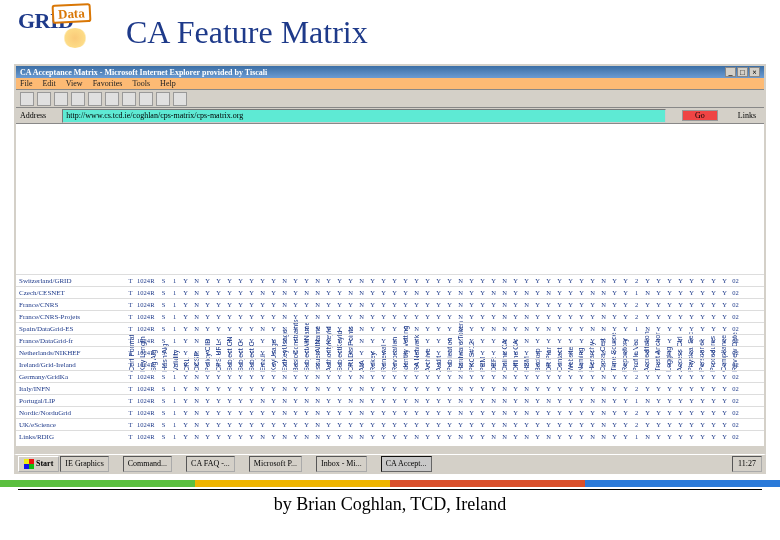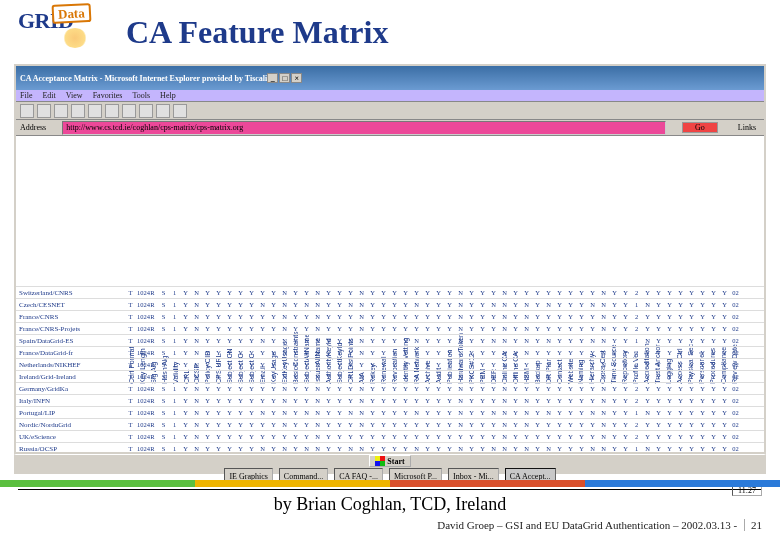--- a/index.html
+++ b/index.html
@@ -4,40 +4,40 @@
 <style>
   * { box-sizing: border-box; margin: 0; padding: 0; }
   body { width: 780px; height: 540px; background: #fff; font-family: "Comic Sans MS", "Trebuchet MS", sans-serif; overflow: hidden; position: relative; }
   .slide { width: 100%; height: 100%; position: relative; }
   .header { display: flex; align-items: center; padding: 10px 18px 6px; }
   .logo { width: 98px; height: 44px; position: relative; margin-right: 10px; }
   .logo-grid { font: 900 22px/1 Georgia, serif; letter-spacing: -0.5px; }
   .logo-grid .g-blue { color: #1e3a8a; }
   .logo-data { position: absolute; top: -6px; left: 34px; color: #d97706; font: 700 13px/1 Georgia; background: #fff; border: 2px solid #d97706; padding: 1px 4px; border-radius: 3px; transform: rotate(-3deg); }
   .logo-globe { position: absolute; left: 44px; top: 18px; width: 26px; height: 20px; background: radial-gradient(circle, #f59e0b 0%, #fbbf24 60%, transparent 70%); border-radius: 50%; opacity: 0.55; }
-  .title { font-size: 32px; font-weight: 700; color: #1e3a8a; font-family: "Comic Sans MS", cursive; }
+  .title { font-size: 32px; font-weight: 400; color: #1e3a8a; font-family: "Comic Sans MS", cursive; }
   .browser { margin: 4px 14px 0; border: 2px solid #d4d0c8; background: #d4d0c8; height: 390px; overflow: hidden; }
-  .bw-titlebar { background: linear-gradient(#3b6ea5, #6b9bd2); color: #fff; padding: 7px 4px; font: 700 8px Tahoma; display: flex; justify-content: flex-start; align-items: center; }
+  .bw-titlebar { background: linear-gradient(#3b6ea5, #6b9bd2); color: #fff; padding: 1px 4px; font: 700 8px Tahoma; display: flex; justify-content: space-between; align-items: center; }
   .winbtns { display: flex; gap: 1px; }
   .winbtn { width: 11px; height: 10px; background: #d4d0c8; color: #000; font: 700 8px/10px Tahoma; text-align: center; border: 1px solid #888; }
-  .bw-menubar { background: #c4b5fd; padding: 1px 4px; font: 8px Tahoma; display: flex; gap: 10px; color: #222; border-bottom: 1px solid #888; }
+  .bw-menubar { background: #fdba74; padding: 1px 4px; font: 8px Tahoma; display: flex; gap: 10px; color: #222; border-bottom: 1px solid #888; }
   .bw-toolbar { background: #d4d0c8; padding: 2px 4px; display: flex; align-items: center; gap: 3px; border-bottom: 1px solid #888; height: 18px; }
   .tbtn { width: 14px; height: 14px; background: #e0e0e0; border: 1px solid #999; }
   .bw-address { background: #d4d0c8; padding: 2px 4px; display: flex; align-items: center; gap: 16px; font: 8px Tahoma; border-bottom: 1px solid #888; height: 16px; }
-  .addr-input { flex: 1; background: #ec4899; border: 1px inset #ccc; padding: 1px 3px; height: 14px; font: 8px Tahoma; overflow: hidden; }
+  .addr-input { flex: 1; background: #5eead4; border: 1px inset #ccc; padding: 1px 3px; height: 14px; font: 8px Tahoma; overflow: hidden; }
   .go { background: #ef4444; border: 1px solid #999; padding: 0 12px; font: 8px Tahoma; }
   .links { font: 8px Tahoma; padding: 0 4px; }
   .content { background: #fff; height: 322px; overflow: hidden; position: relative; }
   .matrix-svg { width: 100%; height: 250px; display: block; }
   .matrix-rows { position: absolute; bottom: 4px; left: 0; right: 0; }
   .mrow { display: flex; align-items: center; height: 12px; font: 7px Tahoma; border-top: 1px solid #ddd; }
   .mrow-label { width: 110px; padding-left: 3px; color: #1e3a8a; overflow: hidden; white-space: nowrap; }
   .mrow-cells { flex: 1; display: flex; gap: 2px; }
   .mcell { width: 9px; text-align: center; color: #1e3a8a; font: 6.5px Tahoma; }
-  .taskbar { margin: 0 14px; height: 20px; background: #d4d0c8; border: 2px solid #d4d0c8; border-top: 1px solid #fff; display: flex; align-items: center; gap: 1px; padding: 0 2px; flex-direction: column; }
+  .taskbar { margin: 0 14px; height: 20px; background: #d4d0c8; border: 2px solid #d4d0c8; border-top: 1px solid #fff; display: flex; align-items: center; gap: 1px; padding: 0 2px; }
   .startbtn { background: #d4d0c8; border: 1px outset #fff; padding: 0 5px; font: 700 8px Tahoma; display: flex; align-items: center; gap: 2px; height: 16px; }
   .startflag { width: 10px; height: 10px; background: conic-gradient(#e11 0 25%, #1b1 0 50%, #11e 0 75%, #ee1 0); }
   .taskbtn { background: #d4d0c8; border: 1px inset #aaa; padding: 0 4px; font: 8px Tahoma; height: 16px; max-width: 78px; overflow: hidden; white-space: nowrap; display: flex; align-items: center; }
   .taskbtn.active { border: 1px inset #666; background: #c8c8c8; }
   .clock { margin-left: auto; border: 1px inset #aaa; padding: 0 5px; font: 8px Tahoma; height: 16px; display: flex; align-items: center; }
   .divider-bar { margin-top: 6px; height: 7px; display: flex; }
   .db-seg { flex: 1; }
   .byline { text-align: center; font: 18px "Comic Sans MS", cursive; color: #000; padding: 4px 18px 2px; border-top: 1px solid #000; margin: 2px 18px 0; }
   .footer { text-align: right; font: 11px Georgia, serif; color: #222; padding: 2px 18px; }
   .footer .pnum { border-left: 1px solid #aaa; padding-left: 6px; margin-left: 4px; }
@@ -146,21 +146,21 @@
             <text x="668" y="248" transform="rotate(-90 668 248)" font-size="7" fill="#1e3a8a">Access Ctrl</text>
             <text x="679" y="248" transform="rotate(-90 679 248)" font-size="7" fill="#1e3a8a">Physical Sec</text>
             <text x="690" y="248" transform="rotate(-90 690 248)" font-size="7" fill="#1e3a8a">Personnel</text>
             <text x="701" y="248" transform="rotate(-90 701 248)" font-size="7" fill="#1e3a8a">Procedures</text>
             <text x="712" y="248" transform="rotate(-90 712 248)" font-size="7" fill="#1e3a8a">Compliance</text>
             <text x="723" y="248" transform="rotate(-90 723 248)" font-size="7" fill="#1e3a8a">Review Date</text>
           </g>
         </svg>
       <div class="matrix-rows" id="rows">
           <div class="mrow">
-            <div class="mrow-label">Switzerland/CNRS</div>
+            <div class="mrow-label">Switzerland/GRID</div>
             <div class="mrow-cells">
               <span class="mcell">T</span>
               <span class="mcell">1024</span>
               <span class="mcell">R</span>
               <span class="mcell">S</span>
               <span class="mcell">1</span>
               <span class="mcell">Y</span>
               <span class="mcell">N</span>
               <span class="mcell">Y</span>
               <span class="mcell">Y</span>
@@ -939,21 +939,21 @@
               <span class="mcell">Y</span>
               <span class="mcell">Y</span>
               <span class="mcell">Y</span>
               <span class="mcell">Y</span>
               <span class="mcell">Y</span>
               <span class="mcell">Y</span>
               <span class="mcell">02</span>
             </div>
           </div>
           <div class="mrow">
-            <div class="mrow-label">Russia/OCSP</div>
+            <div class="mrow-label">Links/RDIG</div>
             <div class="mrow-cells">
               <span class="mcell">T</span>
               <span class="mcell">1024</span>
               <span class="mcell">R</span>
               <span class="mcell">S</span>
               <span class="mcell">1</span>
               <span class="mcell">Y</span>
               <span class="mcell">N</span>
               <span class="mcell">Y</span>
               <span class="mcell">Y</span>
@@ -1008,35 +1008,32 @@
           </div>
         </div>
     </div>
   </div>
 
   <div class="taskbar">
     <div class="startbtn">
       <span class="startflag"></span>
       <span>Start</span>
     </div>
-    <div id="taskbtns" style="display:flex;gap:6px">
+    <div id="taskbtns" style="display:flex;gap:14px">
         <div class="taskbtn">IE Graphics</div>
         <div class="taskbtn">Command...</div>
         <div class="taskbtn">CA FAQ -...</div>
         <div class="taskbtn">Microsoft P...</div>
         <div class="taskbtn">Inbox - Mi...</div>
         <div class="taskbtn active">CA Accept...</div>
       </div>
     <div class="clock">11:27</div>
   </div>
 
   <div class="divider-bar" id="divbar">
       <div class="db-seg" style="background: rgb(91, 191, 63);"></div>
       <div class="db-seg" style="background: rgb(239, 180, 0);"></div>
       <div class="db-seg" style="background: rgb(217, 79, 43);"></div>
       <div class="db-seg" style="background: rgb(43, 122, 217);"></div>
     </div>
 
   <div class="byline">by Brian Coghlan, TCD, Ireland</div>
-  <div class="footer">
-    <span>David Groep – GSI and EU DataGrid Authentication </span><span> – 2002.03.13 - </span><span class="pnum">21</span>
-  </div>
 </div>
 
 </body></html>

